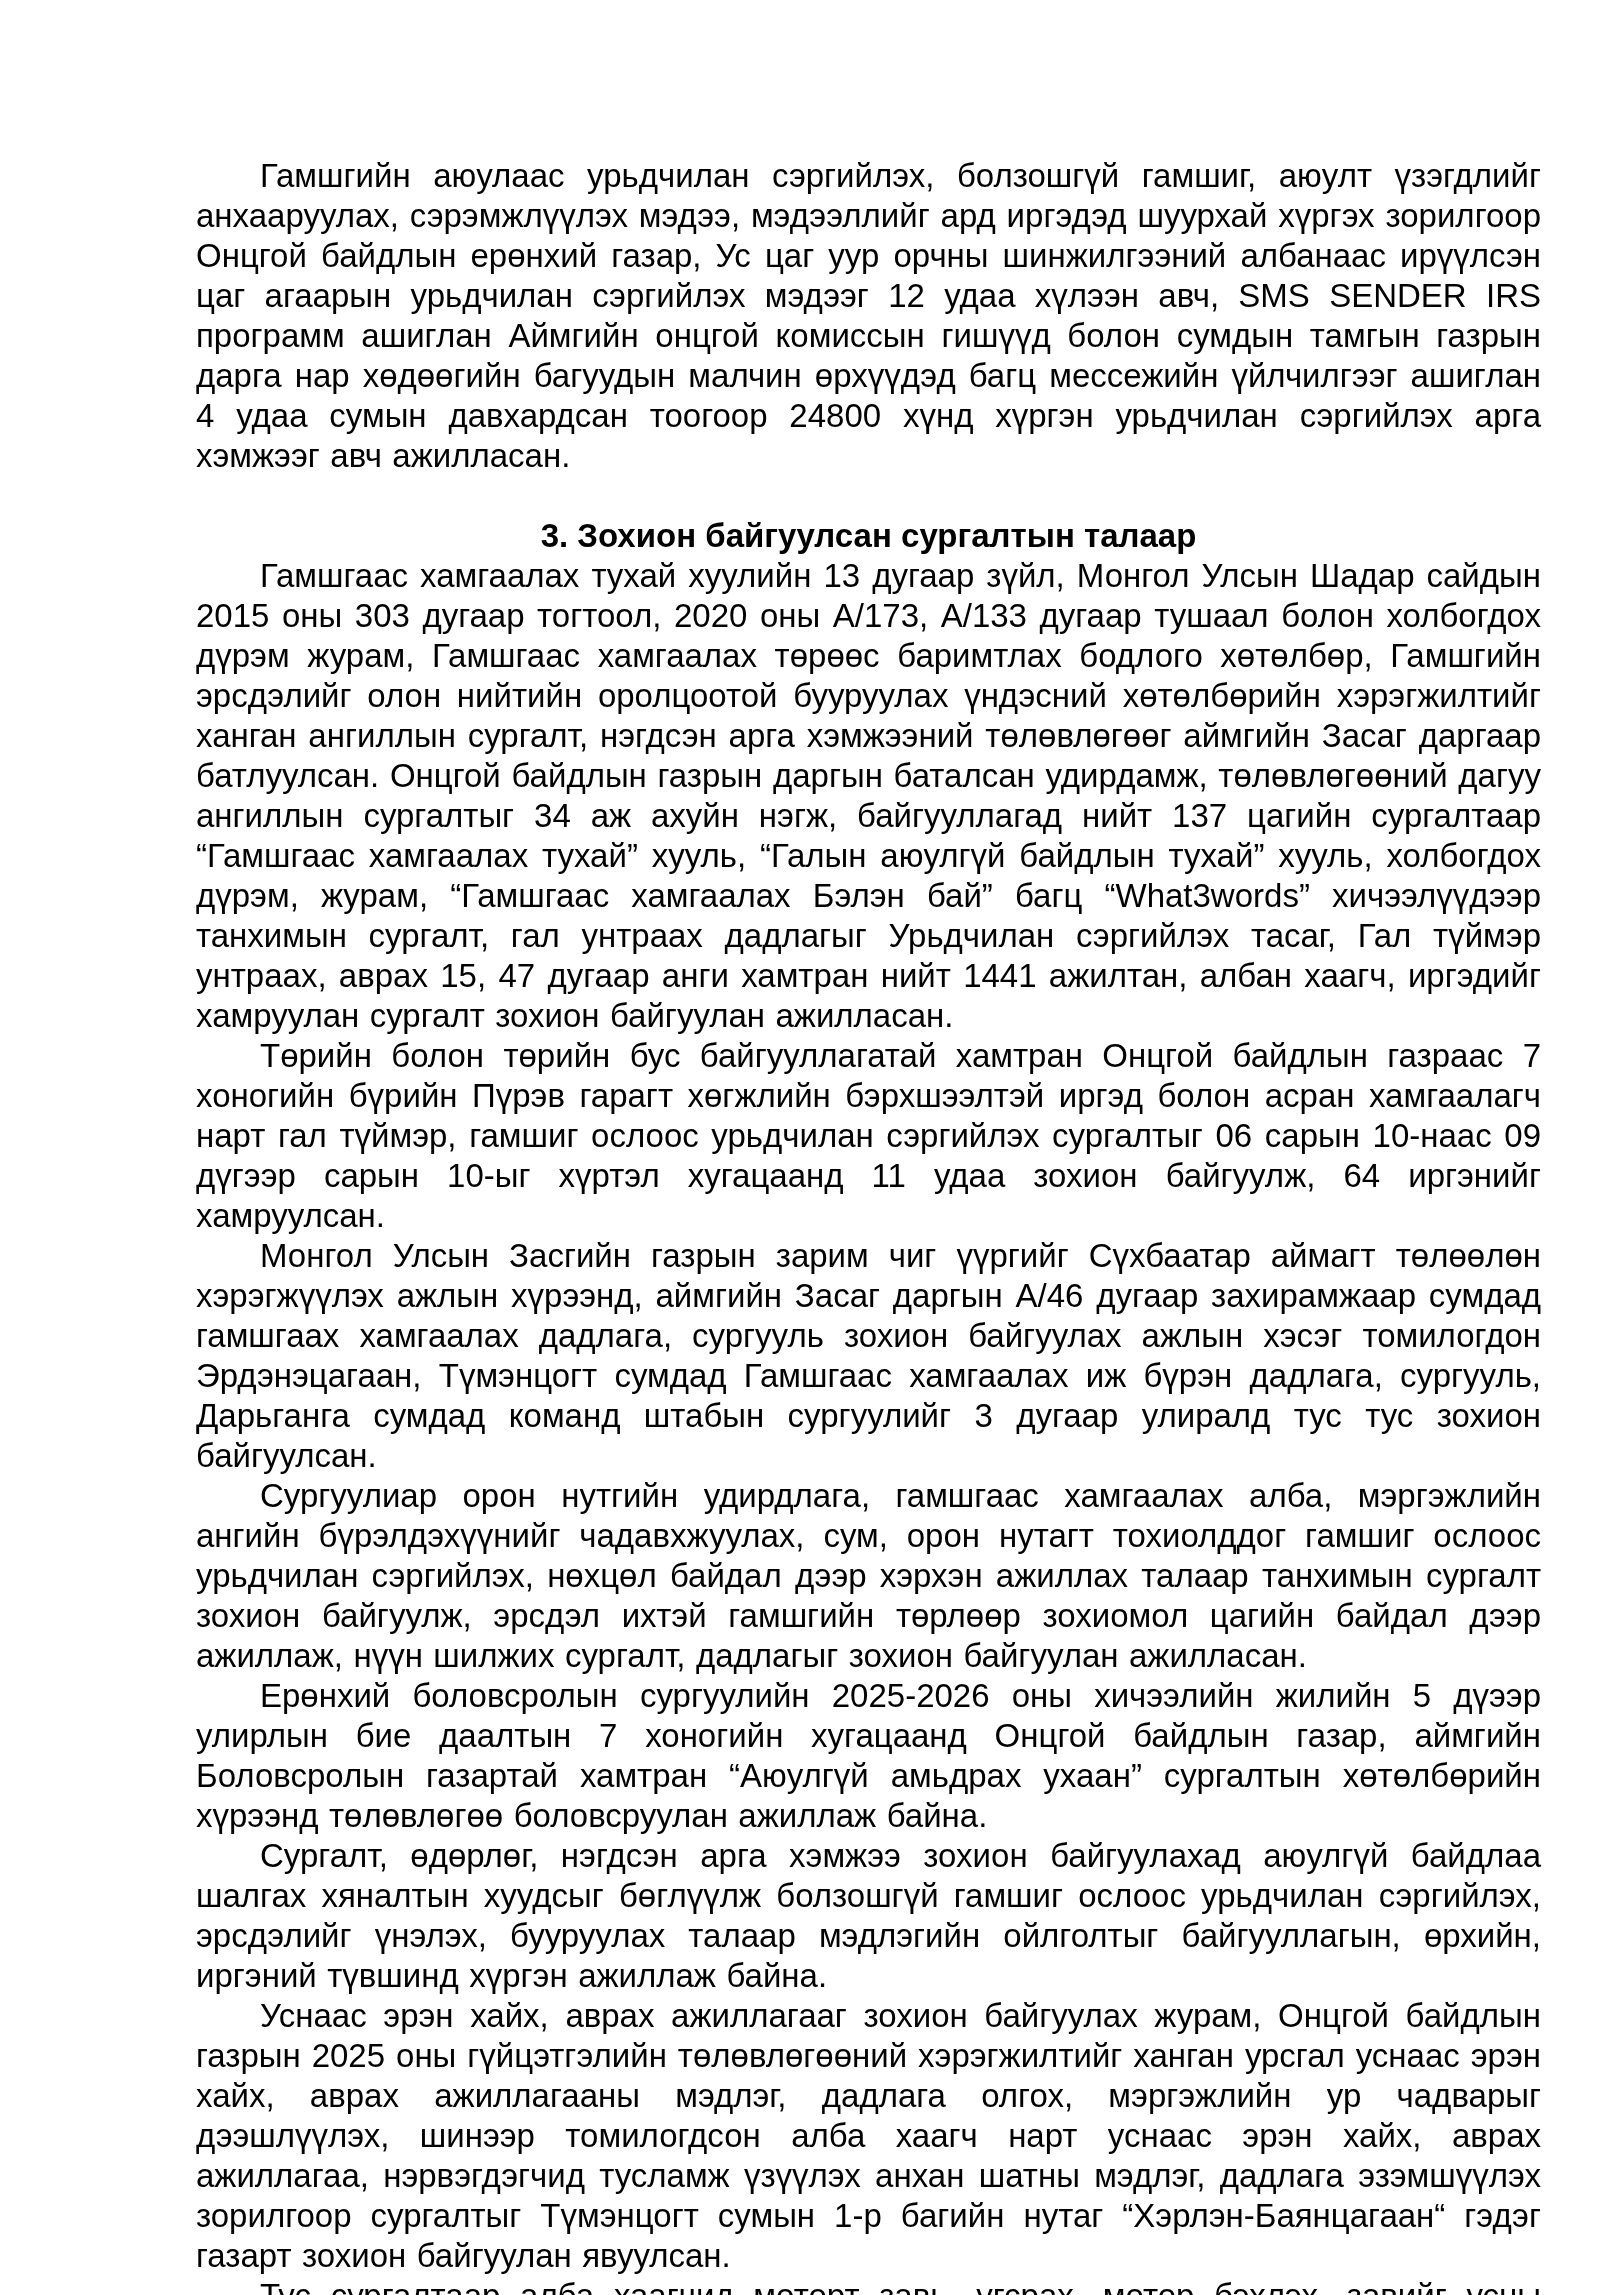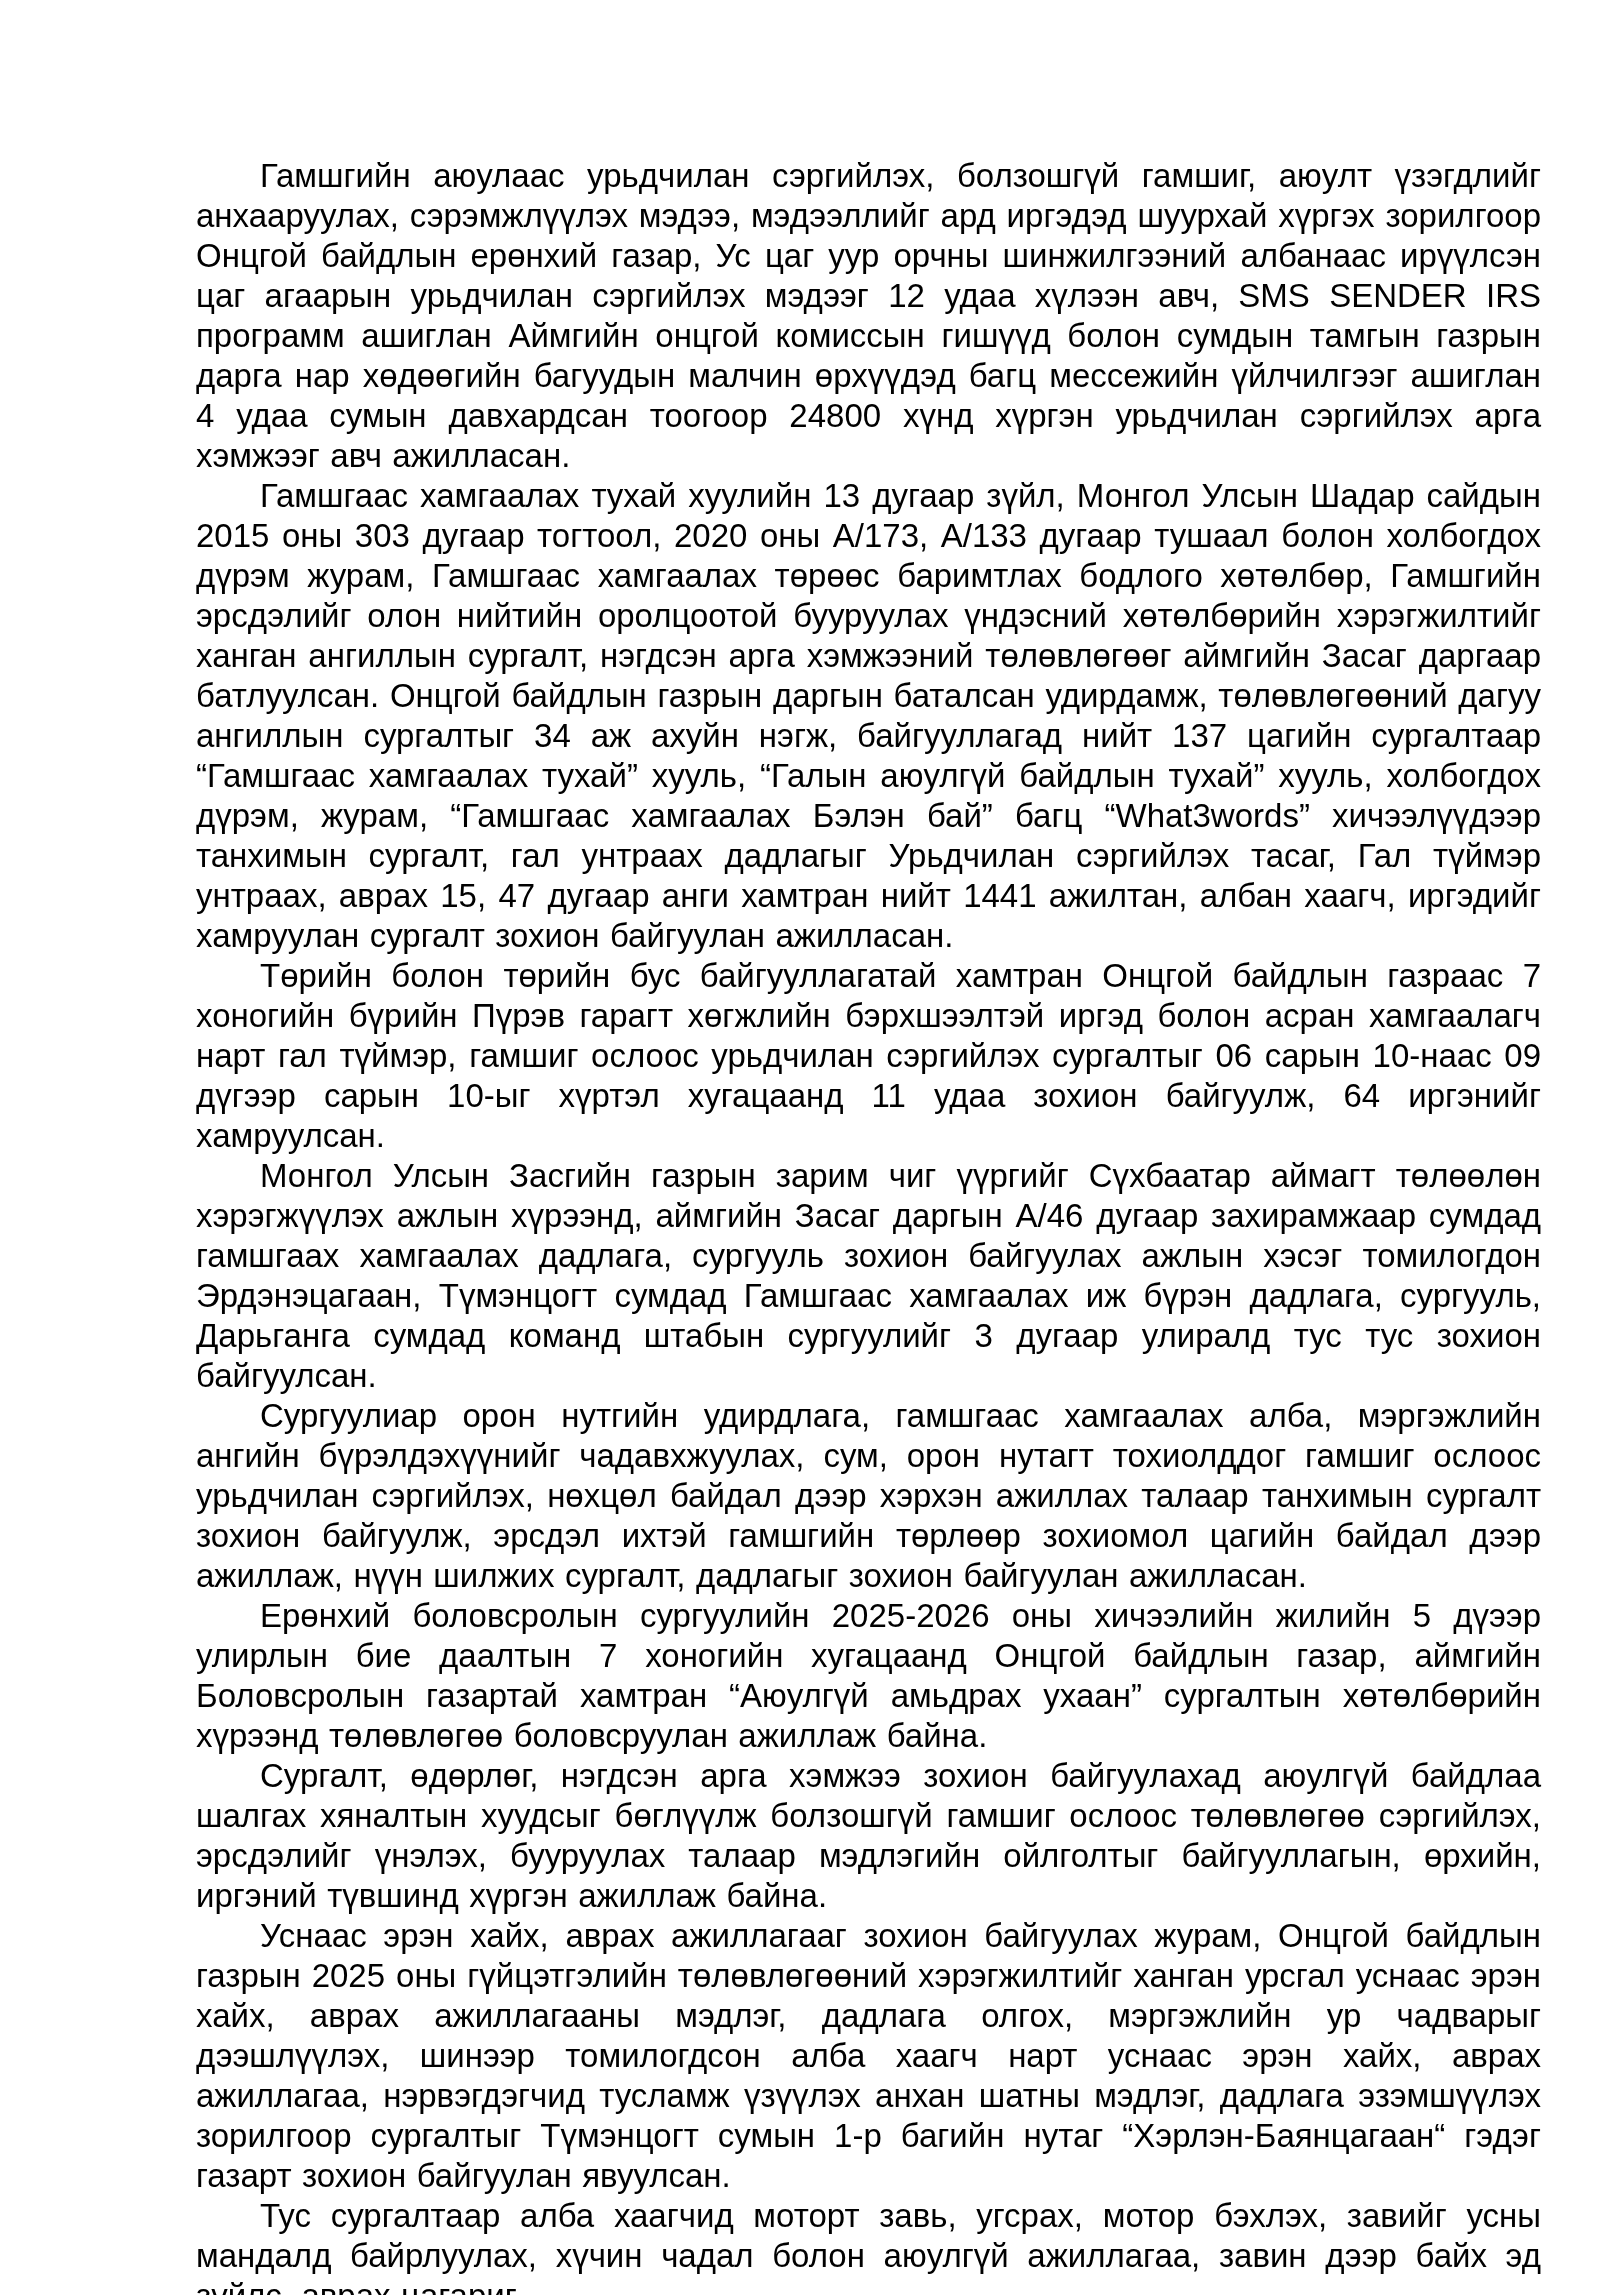--- a/index.html
+++ b/index.html
@@ -33,22 +33,23 @@
     font-weight: bold;
     text-align: center;
     text-indent: 0;
   }
 </style>
 </head>
 <body>
 
 <div class="page">
   <p class="para">Гамшгийн аюулаас урьдчилан сэргийлэх, болзошгүй гамшиг, аюулт үзэгдлийг анхааруулах, сэрэмжлүүлэх мэдээ, мэдээллийг ард иргэдэд шуурхай хүргэх зорилгоор Онцгой байдлын ерөнхий газар, Ус цаг уур орчны шинжилгээний албанаас ирүүлсэн цаг агаарын урьдчилан сэргийлэх мэдээг 12 удаа хүлээн авч, SMS SENDER IRS программ ашиглан Аймгийн онцгой комиссын гишүүд болон сумдын тамгын газрын дарга нар хөдөөгийн багуудын малчин өрхүүдэд багц мессежийн үйлчилгээг ашиглан 4 удаа сумын давхардсан тоогоор 24800 хүнд хүргэн урьдчилан сэргийлэх арга хэмжээг авч ажилласан.</p>
+  <h3 class="section-heading">3. Зохион байгуулсан сургалтын талаар</h3>
   <p class="para">Гамшгаас хамгаалах тухай хуулийн 13 дугаар зүйл, Монгол Улсын Шадар сайдын 2015 оны 303 дугаар тогтоол, 2020 оны А/173, А/133 дугаар тушаал болон холбогдох дүрэм журам, Гамшгаас хамгаалах төрөөс баримтлах бодлого хөтөлбөр, Гамшгийн эрсдэлийг олон нийтийн оролцоотой бууруулах үндэсний хөтөлбөрийн хэрэгжилтийг ханган ангиллын сургалт, нэгдсэн арга хэмжээний төлөвлөгөөг аймгийн Засаг даргаар батлуулсан. Онцгой байдлын газрын даргын баталсан удирдамж, төлөвлөгөөний дагуу ангиллын сургалтыг 34 аж ахуйн нэгж, байгууллагад нийт 137 цагийн сургалтаар “Гамшгаас хамгаалах тухай” хууль, “Галын аюулгүй байдлын тухай” хууль, холбогдох дүрэм, журам, “Гамшгаас хамгаалах Бэлэн бай” багц “What3words” хичээлүүдээр танхимын сургалт, гал унтраах дадлагыг Урьдчилан сэргийлэх тасаг, Гал түймэр унтраах, аврах 15, 47 дугаар анги хамтран нийт 1441 ажилтан, албан хаагч, иргэдийг хамруулан сургалт зохион байгуулан ажилласан.</p>
   <p class="para">Төрийн болон төрийн бус байгууллагатай хамтран Онцгой байдлын газраас 7 хоногийн бүрийн Пүрэв гарагт хөгжлийн бэрхшээлтэй иргэд болон асран хамгаалагч нарт гал түймэр, гамшиг ослоос урьдчилан сэргийлэх сургалтыг 06 сарын 10-наас 09 дүгээр сарын 10-ыг хүртэл хугацаанд 11 удаа зохион байгуулж, 64 иргэнийг хамруулсан.</p>
   <p class="para">Монгол Улсын Засгийн газрын зарим чиг үүргийг Сүхбаатар аймагт төлөөлөн хэрэгжүүлэх ажлын хүрээнд, аймгийн Засаг даргын А/46 дугаар захирамжаар сумдад гамшгаах хамгаалах дадлага, сургууль зохион байгуулах ажлын хэсэг томилогдон Эрдэнэцагаан, Түмэнцогт сумдад Гамшгаас хамгаалах иж бүрэн дадлага, сургууль, Дарьганга сумдад команд штабын сургуулийг 3 дугаар улиралд тус тус зохион байгуулсан.</p>
   <p class="para">Сургуулиар орон нутгийн удирдлага, гамшгаас хамгаалах алба, мэргэжлийн ангийн бүрэлдэхүүнийг чадавхжуулах, сум, орон нутагт тохиолддог гамшиг ослоос урьдчилан сэргийлэх, нөхцөл байдал дээр хэрхэн ажиллах талаар танхимын сургалт зохион байгуулж, эрсдэл ихтэй гамшгийн төрлөөр зохиомол цагийн байдал дээр ажиллаж, нүүн шилжих сургалт, дадлагыг зохион байгуулан ажилласан.</p>
   <p class="para">Ерөнхий боловсролын сургуулийн 2025-2026 оны хичээлийн жилийн 5 дүээр улирлын бие даалтын 7 хоногийн хугацаанд Онцгой байдлын газар, аймгийн Боловсролын газартай хамтран “Аюулгүй амьдрах ухаан” сургалтын хөтөлбөрийн хүрээнд төлөвлөгөө боловсруулан ажиллаж байна.</p>
-  <p class="para">Сургалт, өдөрлөг, нэгдсэн арга хэмжээ зохион байгуулахад аюулгүй байдлаа шалгах хяналтын хуудсыг бөглүүлж болзошгүй гамшиг ослоос төлөвлөгөө сэргийлэх, эрсдэлийг үнэлэх, бууруулах талаар мэдлэгийн ойлголтыг байгууллагын, өрхийн, иргэний түвшинд хүргэн ажиллаж байна.</p>
+  <p class="para">Сургалт, өдөрлөг, нэгдсэн арга хэмжээ зохион байгуулахад аюулгүй байдлаа шалгах хяналтын хуудсыг бөглүүлж болзошгүй гамшиг ослоос урьдчилан сэргийлэх, эрсдэлийг үнэлэх, бууруулах талаар мэдлэгийн ойлголтыг байгууллагын, өрхийн, иргэний түвшинд хүргэн ажиллаж байна.</p>
   <p class="para">Уснаас эрэн хайх, аврах ажиллагааг зохион байгуулах журам, Онцгой байдлын газрын 2025 оны гүйцэтгэлийн төлөвлөгөөний хэрэгжилтийг ханган урсгал уснаас эрэн хайх, аврах ажиллагааны мэдлэг, дадлага олгох, мэргэжлийн ур чадварыг дээшлүүлэх, шинээр томилогдсон алба хаагч нарт уснаас эрэн хайх, аврах ажиллагаа, нэрвэгдэгчид тусламж үзүүлэх анхан шатны мэдлэг, дадлага эзэмшүүлэх зорилгоор сургалтыг Түмэнцогт сумын 1-р багийн нутаг “Хэрлэн-Баянцагаан“ гэдэг газарт зохион байгуулан явуулсан.</p>
   <p class="para">Тус сургалтаар алба хаагчид моторт завь, угсрах, мотор бэхлэх, завийг усны мандалд байрлуулах, хүчин чадал болон аюулгүй ажиллагаа, завин дээр байх эд зүйлс, аврах цагариг,</p>
 </div>
 
 
 </body></html>

